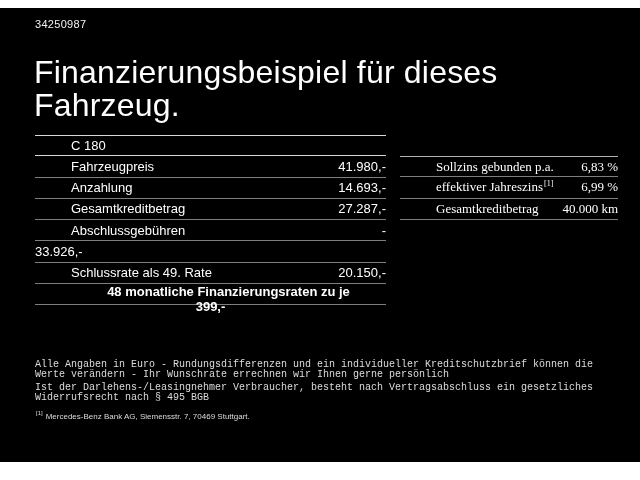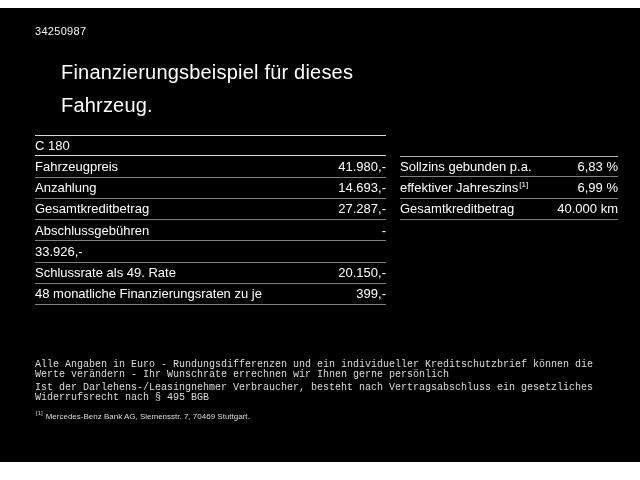--- a/index.html
+++ b/index.html
@@ -20,68 +20,68 @@
     left: 0;
     top: 8px;
     width: 640px;
     height: 454px;
     background: #000000;
     color: #ffffff;
   }
   .ref {
     position: absolute;
     left: 35px;
-    top: 17px;
+    top: 10px;
     font-size: 11px;
     letter-spacing: 0.3px;
     color: #f2f2f2;
   }
   .title {
     position: absolute;
     left: 34px;
     top: 48px;
-    font-size: 20px;
+    font-size: 32px;
     line-height: 33px;
     font-weight: 400;
     letter-spacing: 0.2px;
     color: #ffffff;
-    margin-left: 27px;
   }
   .ltable {
     position: absolute;
     left: 35px;
     top: 127px;
     width: 351px;
   }
   .rtable {
     position: absolute;
     left: 400px;
     top: 148px;
     width: 218px;
+    font-family: Liberation Serif, serif;
   }
   .trow {
     height: 21.25px;
     box-sizing: border-box;
     border-bottom: 1px solid #7e7e7e;
     display: flex;
     justify-content: space-between;
     align-items: center;
     font-size: 13px;
     color: #ffffff;
     white-space: nowrap;
   }
   .ltable .trow.model-row {
     border-top: 1px solid #d9d9d9;
     border-bottom: 1px solid #d9d9d9;
   }
   .rtable .trow:first-child {
     border-top: 1px solid #b2b2b2;
   }
-  .trow.bold { font-weight: 400; }
-  .trow .lbl { text-align: center; }
+  .trow.bold { font-weight: 700; flex-direction: column; }
+  .trow .lbl { text-align: center; margin-left: 36px; }
   .trow .val { text-align: center; }
   sup.marker {
     font-size: 8px;
     vertical-align: super;
     line-height: 0;
     margin-left: 1px;
   }
   .legal {
     position: absolute;
     left: 35px;

